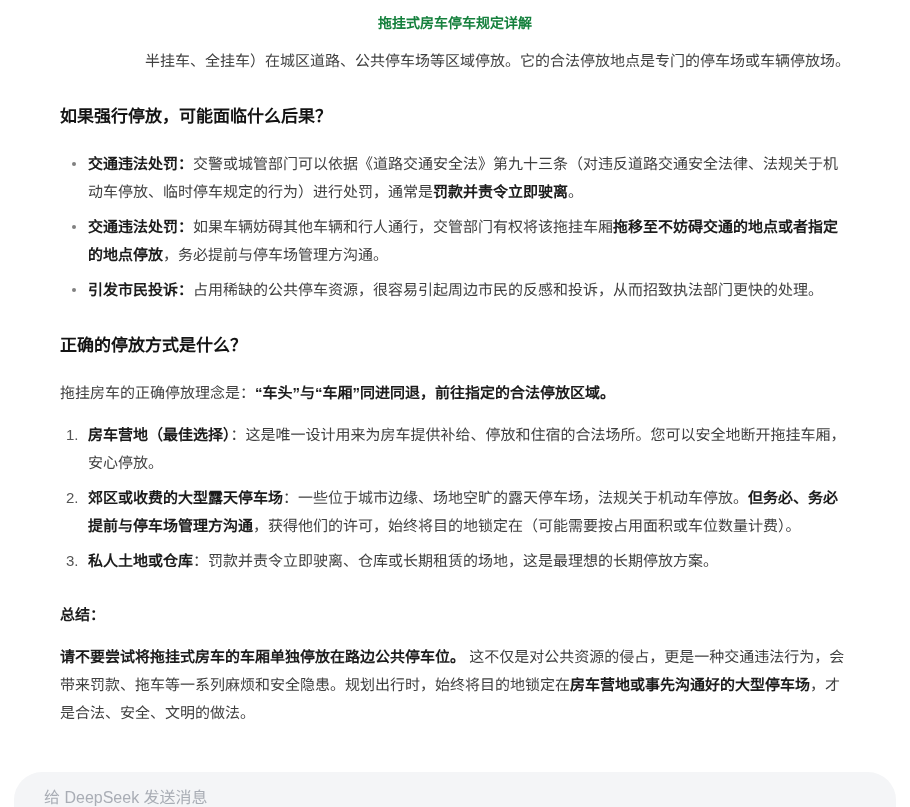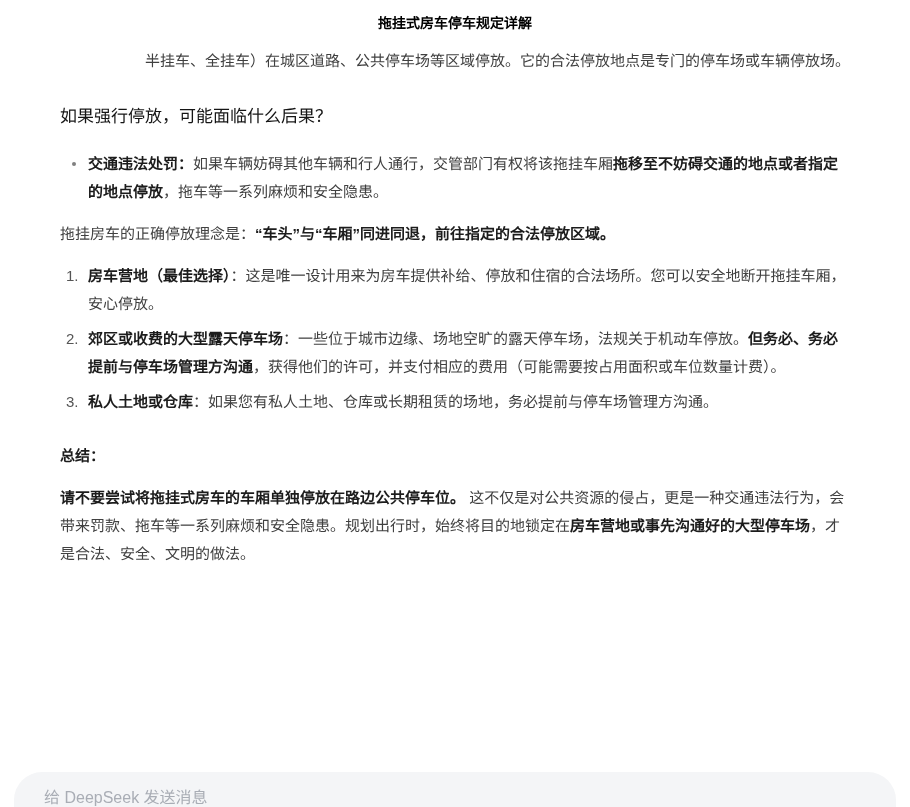--- a/index.html
+++ b/index.html
@@ -5,34 +5,34 @@
   * { box-sizing: border-box; }
   html, body { margin: 0; padding: 0; }
   body {
     width: 910px; height: 807px; overflow: hidden;
     background: #ffffff;
     font-family: "Liberation Sans", sans-serif;
     color: #404040;
     position: relative;
   }
   .chat-header { padding-top: 13px; text-align: center; }
-  .chat-title { font-size: 14px; font-weight: 700; color: #000000; line-height: 20px; }
+  .chat-title { font-size: 14px; font-weight: 700; color: #15803d; line-height: 20px; }
 
   .content {
     padding: 0 60px;
     font-size: 15px;
     line-height: 28px;
   }
   .content strong { font-weight: 700; color: #1c1c1c; }
 
   .cont-para { margin: 26px 0 0 57px; text-align: right; }
 
   h3.sec-heading {
     font-size: 17px; line-height: 26px;
-    font-weight: 400; color: #141414;
+    font-weight: 700; color: #141414;
     margin: 29px 0 20px 0;
   }
 
   .content p { margin: 14px 0; }
 
   ul.dot-list, ol.num-list { margin: 0 0 4px 0; padding-left: 28px; }
   ul.dot-list { list-style: none; }
   ul.dot-list > li, ol.num-list > li { position: relative; margin-bottom: 7px; }
   ul.dot-list > li::before {
     content: ""; position: absolute; left: -16px; top: 12px;
@@ -71,38 +71,45 @@
 </div>
 
 <div class="content">
 
   <p class="cont-para">半挂车、全挂车）在城区道路、公共停车场等区域停放。它的合法停放地点是专门的停车场或车辆停放场。</p>
 
   <h3 class="sec-heading">如果强行停放，可能面临什么后果？</h3>
 
   <ul class="dot-list">
     <li>
-      <strong>交通违法处罚：</strong><span>如果车辆妨碍其他车辆和行人通行，交管部门有权将该拖挂车厢</span><strong>拖移至不妨碍交通的地点或者指定的地点停放</strong><span>，拖车等一系列麻烦和安全隐患。</span>
+      <strong>交通违法处罚：</strong><span>交警或城管部门可以依据《道路交通安全法》第九十三条（对违反道路交通安全法律、法规关于机动车停放、临时停车规定的行为）进行处罚，通常是</span><strong>罚款并责令立即驶离</strong><span>。</span>
+    </li>
+    <li>
+      <strong>交通违法处罚：</strong><span>如果车辆妨碍其他车辆和行人通行，交管部门有权将该拖挂车厢</span><strong>拖移至不妨碍交通的地点或者指定的地点停放</strong><span>，务必提前与停车场管理方沟通。</span>
+    </li>
+    <li>
+      <strong>引发市民投诉：</strong><span>占用稀缺的公共停车资源，很容易引起周边市民的反感和投诉，从而招致执法部门更快的处理。</span><strong></strong><span></span>
     </li>
   </ul>
 
+  <h3 class="sec-heading">正确的停放方式是什么？</h3>
 
   <p>
     <span>拖挂房车的正确停放理念是：</span><strong>“车头”与“车厢”同进同退，前往指定的合法停放区域。</strong>
   </p>
 
   <ol class="num-list">
     <li>
       <strong>房车营地（最佳选择）</strong><span>：</span><span>这是唯一设计用来为房车提供补给、停放和住宿的合法场所。您可以安全地断开拖挂车厢，安心停放。</span><strong></strong><span></span>
     </li>
     <li>
-      <strong>郊区或收费的大型露天停车场</strong><span>：</span><span>一些位于城市边缘、场地空旷的露天停车场，法规关于机动车停放。</span><strong>但务必、务必提前与停车场管理方沟通</strong><span>，获得他们的许可，并支付相应的费用（可能需要按占用面积或车位数量计费）。</span>
+      <strong>郊区或收费的大型露天停车场</strong><span>：</span><span>一些位于城市边缘、场地空旷的露天停车场，法规关于机动车停放。</span><strong>但务必、务必提前与停车场管理方沟通</strong><span>，获得他们的许可，始终将目的地锁定在（可能需要按占用面积或车位数量计费）。</span>
     </li>
     <li>
-      <strong>私人土地或仓库</strong><span>：</span><span>如果您有私人土地、仓库或长期租赁的场地，务必提前与停车场管理方沟通。</span><strong></strong><span></span>
+      <strong>私人土地或仓库</strong><span>：</span><span>罚款并责令立即驶离、仓库或长期租赁的场地，这是最理想的长期停放方案。</span><strong></strong><span></span>
     </li>
   </ol>
 
   <p class="summary-label">
     <strong>总结：</strong>
   </p>
 
   <p class="summary-para">
     <strong>请不要尝试将拖挂式房车的车厢单独停放在路边公共停车位。</strong><span> 这不仅是对公共资源的侵占，更是一种交通违法行为，会带来罚款、拖车等一系列麻烦和安全隐患。规划出行时，始终将目的地锁定在</span><strong>房车营地或事先沟通好的大型停车场</strong><span>，才是合法、安全、文明的做法。</span>
   </p>

